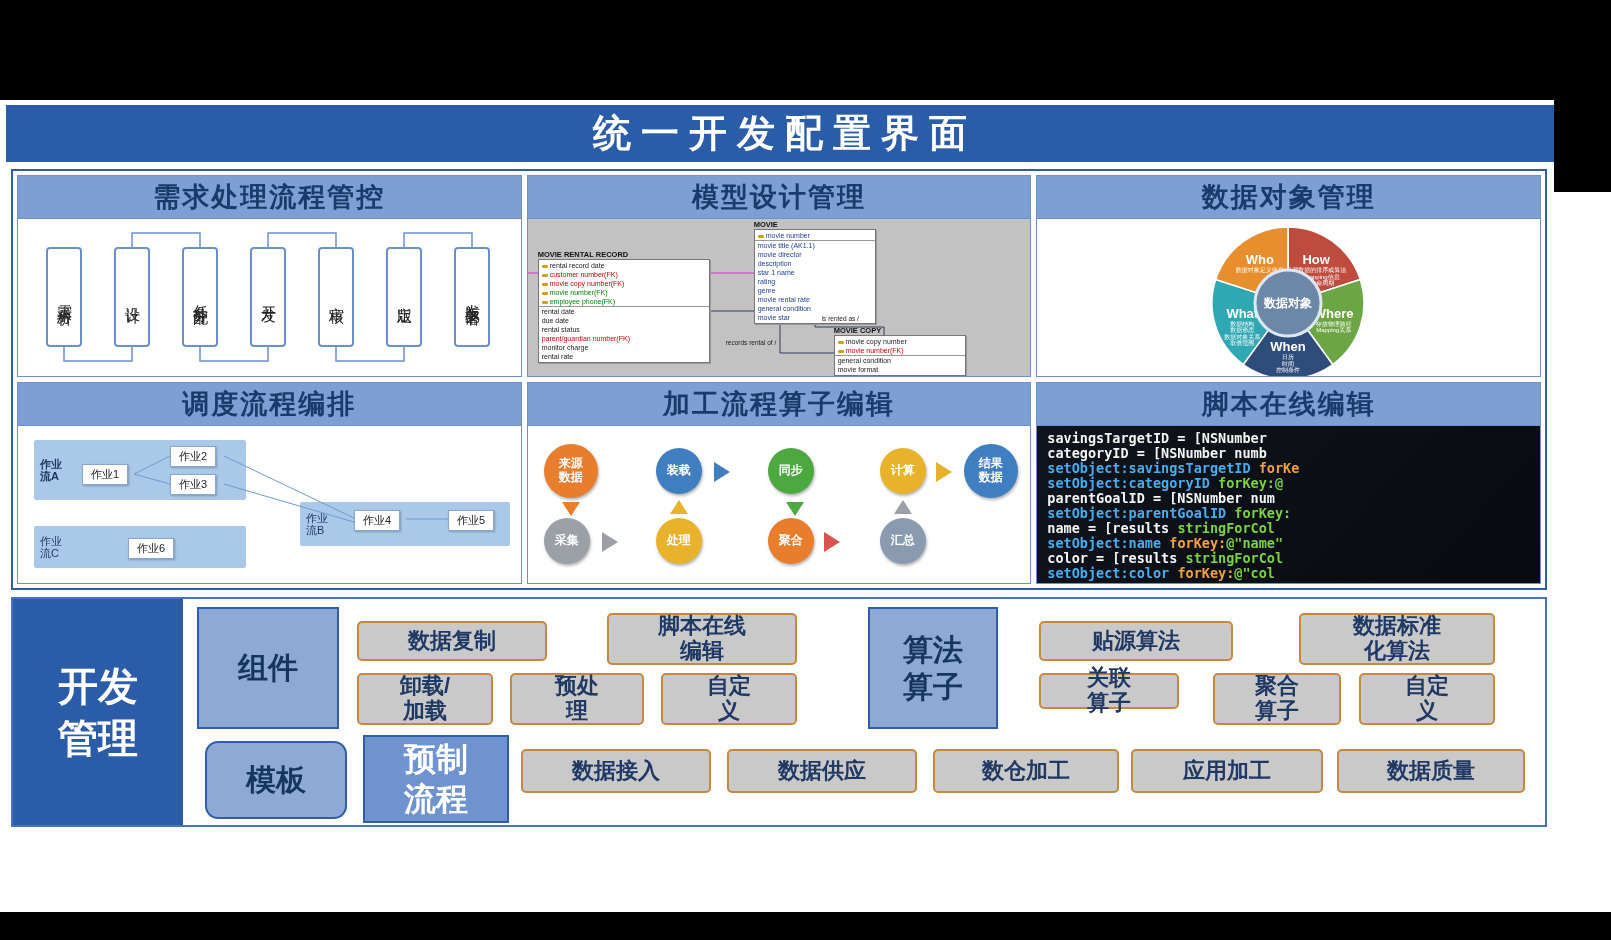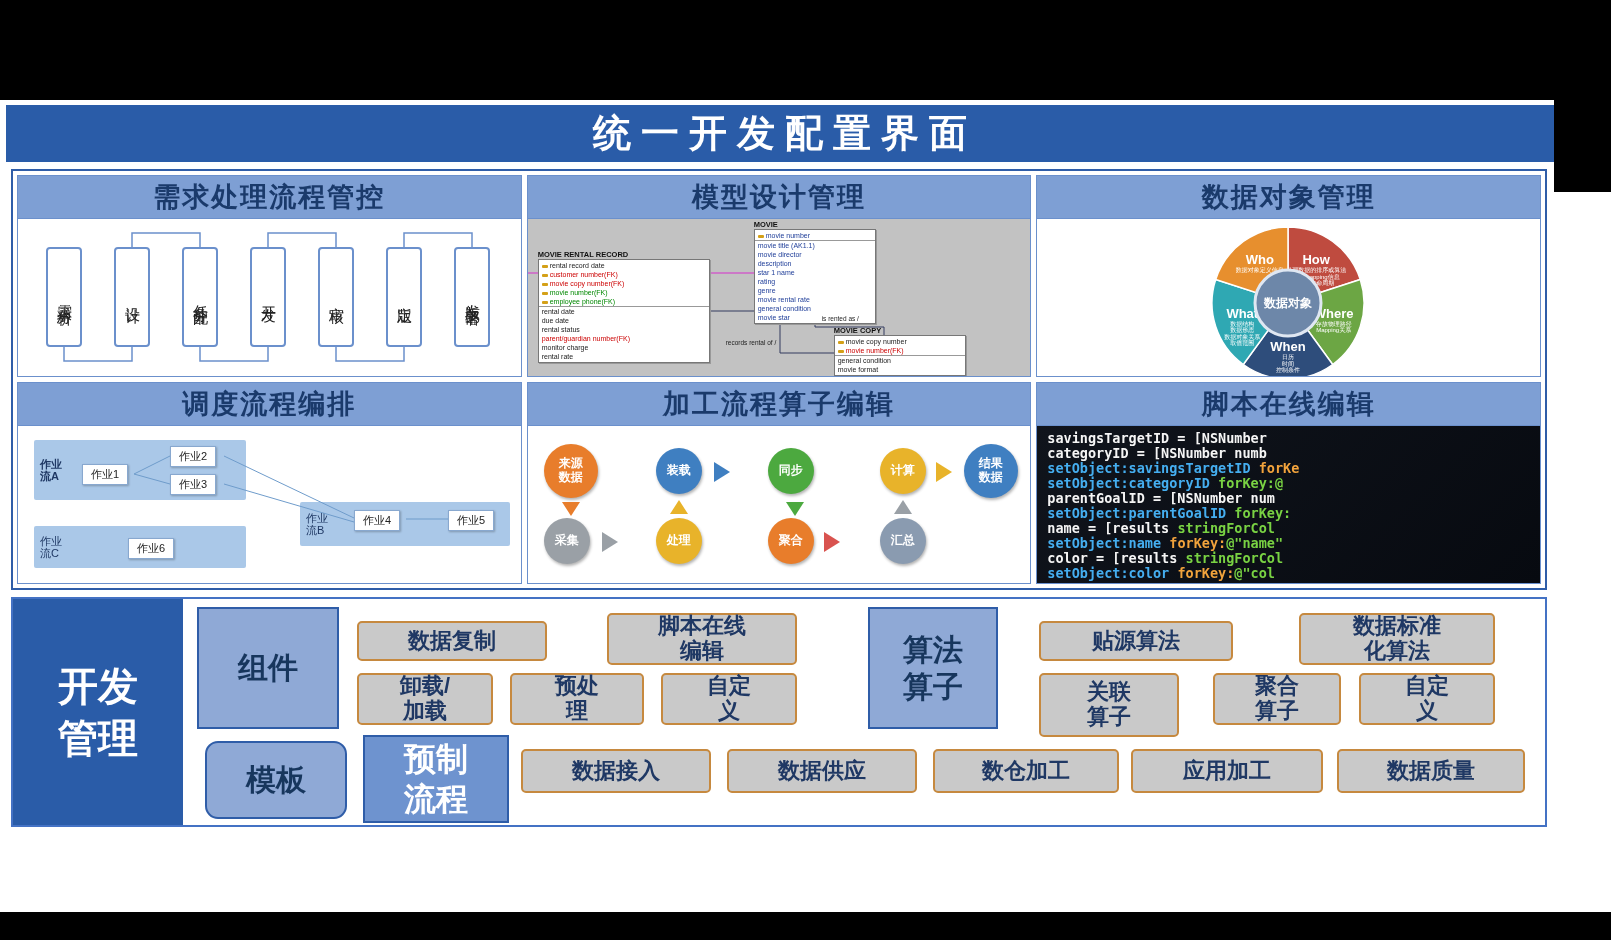--- a/index.html
+++ b/index.html
@@ -278,21 +278,21 @@
     <div class="group-label comp-label">组件</div>
     <div class="gbtn" style="left:344px;top:22px;width:190px;height:40px">数据复制</div>
     <div class="gbtn" style="left:594px;top:14px;width:190px;height:52px;padding:0 48px">脚本在线编辑</div>
     <div class="gbtn" style="left:344px;top:74px;width:136px;height:52px;padding:0 36px">卸载/加载</div>
     <div class="gbtn" style="left:497px;top:74px;width:134px;height:52px;padding:0 42px">预处理</div>
     <div class="gbtn" style="left:648px;top:74px;width:136px;height:52px;padding:0 43px">自定义</div>
 
     <div class="group-label algo-label">算法算子</div>
     <div class="gbtn" style="left:1026px;top:22px;width:194px;height:40px">贴源算法</div>
     <div class="gbtn" style="left:1286px;top:14px;width:196px;height:52px;padding:0 52px">数据标准化算法</div>
-    <div class="gbtn" style="left:1026px;top:74px;width:140px;height:64px;padding:0 45px">关联算子</div>
+    <div class="gbtn" style="left:1026px;top:74px;width:140px;height:36px;padding:0 45px">关联算子</div>
     <div class="gbtn" style="left:1200px;top:74px;width:128px;height:52px;padding:0 39px">聚合算子</div>
     <div class="gbtn" style="left:1346px;top:74px;width:136px;height:52px;padding:0 43px">自定义</div>
 
     <div class="group-label tmpl-label">模板</div>
     <div class="preset-label">预制流程</div>
     <div class="gbtn" style="left:508px;top:150px;width:190px;height:44px">数据接入</div>
     <div class="gbtn" style="left:714px;top:150px;width:190px;height:44px">数据供应</div>
     <div class="gbtn" style="left:920px;top:150px;width:186px;height:44px">数仓加工</div>
     <div class="gbtn" style="left:1118px;top:150px;width:192px;height:44px">应用加工</div>
     <div class="gbtn" style="left:1324px;top:150px;width:188px;height:44px">数据质量</div>

